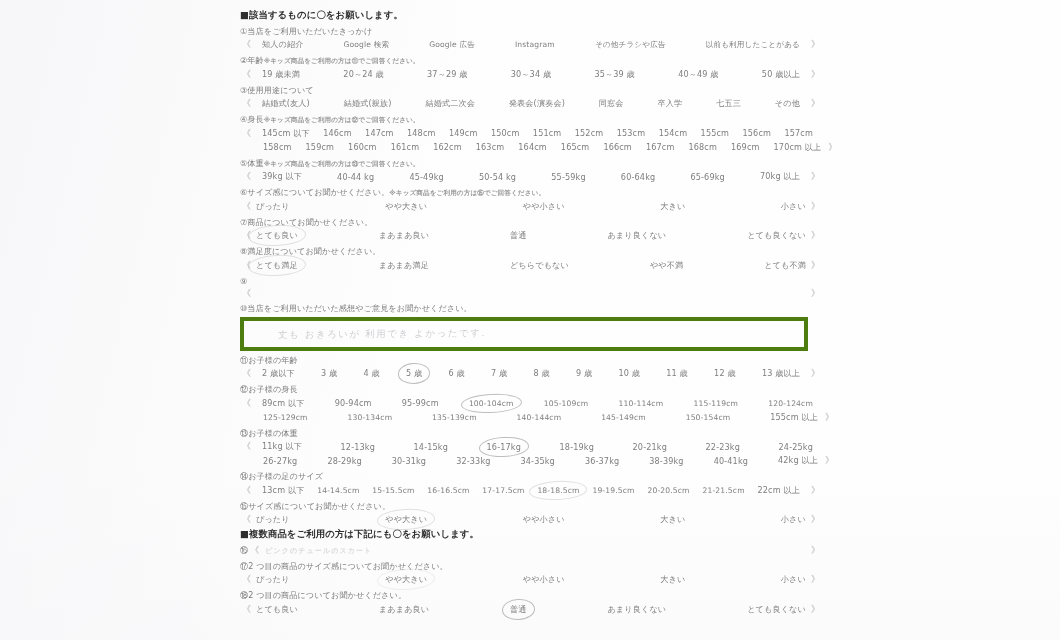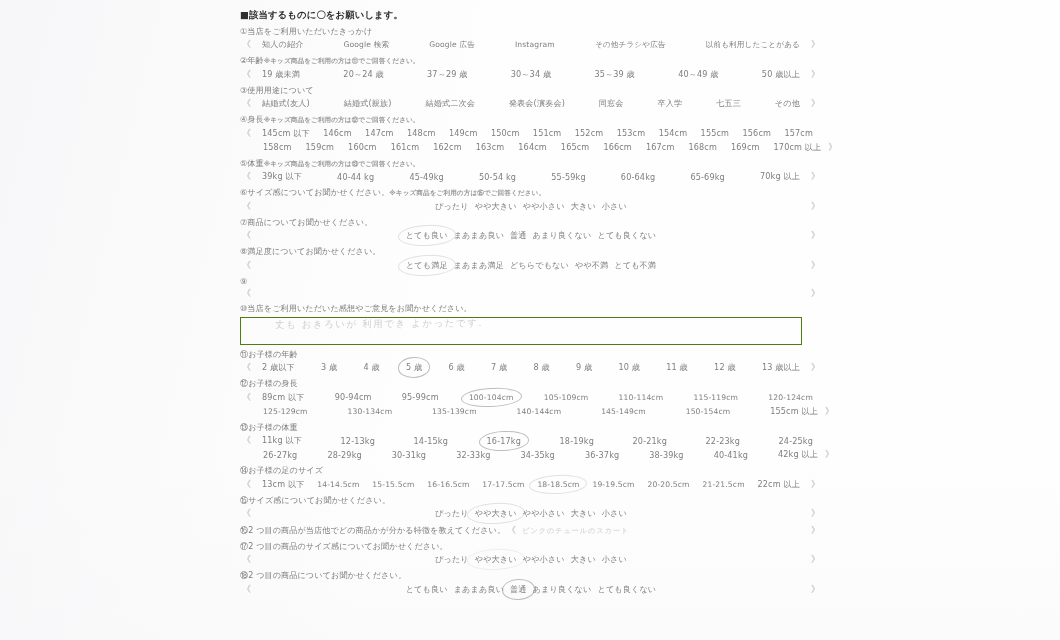--- a/index.html
+++ b/index.html
@@ -50,21 +50,21 @@
     margin:1px 0 0 0;
     width:582px;
   }
   .brk{
     font-size:9px;color:#a9a9a9;flex:0 0 auto;
     width:13px;text-align:center;
   }
   .brk.right{margin-left:auto;}
   .opts-inner{
     display:flex;flex:1 1 auto;align-items:center;
-    justify-content:center;
+    justify-content:space-between;
   }
   .opts-inner.spread{justify-content:space-between;padding:0 6px;}
   .opt{
     position:relative;
     font-size:8.1px;color:#7e7e7e;
     padding:1.5px 3px;
     letter-spacing:.15px;
     white-space:nowrap;
   }
   .opt.small{font-size:7.6px;}
@@ -91,22 +91,22 @@
   }
   .freerow .hand{
     font-size:7.6px;color:rgba(178,178,184,.55);
     font-family:"DejaVu Serif","Liberation Serif",serif;
     padding-left:22px;letter-spacing:1px;
   }
   
   .boxwrap{margin-top:3px;}
   .box{
     width:560px;height:26px;
-    border:1px solid #4d7c0f;
-    display:flex;align-items:flex-start;
+    border:4px solid #4d7c0f;
+    display:flex;align-items:center;
   }
   .box .hand{
     font-size:9.4px;
     color:rgba(176,176,182,.62);
     font-family:"DejaVu Serif","Liberation Serif",serif;
     padding-left:34px;letter-spacing:1.6px;
     transform:rotate(-.5deg);
   }
   .inline-free{
     font-size:7px;color:rgba(186,186,192,.5);
@@ -408,23 +408,25 @@
       <span class="brk">《</span>
       <div class="opts-inner">
         <span class="opt">ぴったり</span>
         <span class="opt circled faint">やや大きい</span>
         <span class="opt">やや小さい</span>
         <span class="opt">大きい</span>
         <span class="opt">小さい</span>
       </div>
       <span class="brk right">》</span>
     </div>
+    <div class="sec">
+      <span class="sq">■複数商品をご利用の方は下記にも〇をお願いします。</span>
+    </div>
     <div class="q" style="gap: 0px;">
       <span>⑯</span>
-      <span>2 つ目の商品が当店他でどの商品かが分かる特徴を教えてください。</span>
       <span class="brkline">
         <span class="brk">《</span>
         <span class="inline-free">ピンクのチュールのスカート</span>
         <span class="brk right">》</span>
       </span>
     </div>
     <div class="q" style="gap: 0px;">
       <span>⑰</span>
       <span>2 つ目の商品のサイズ感についてお聞かせください。</span>
     </div>

